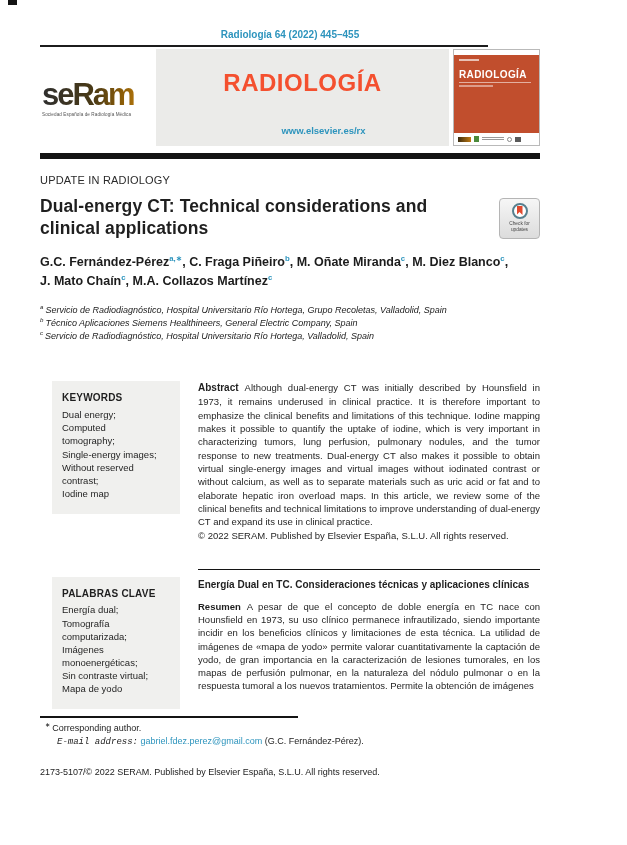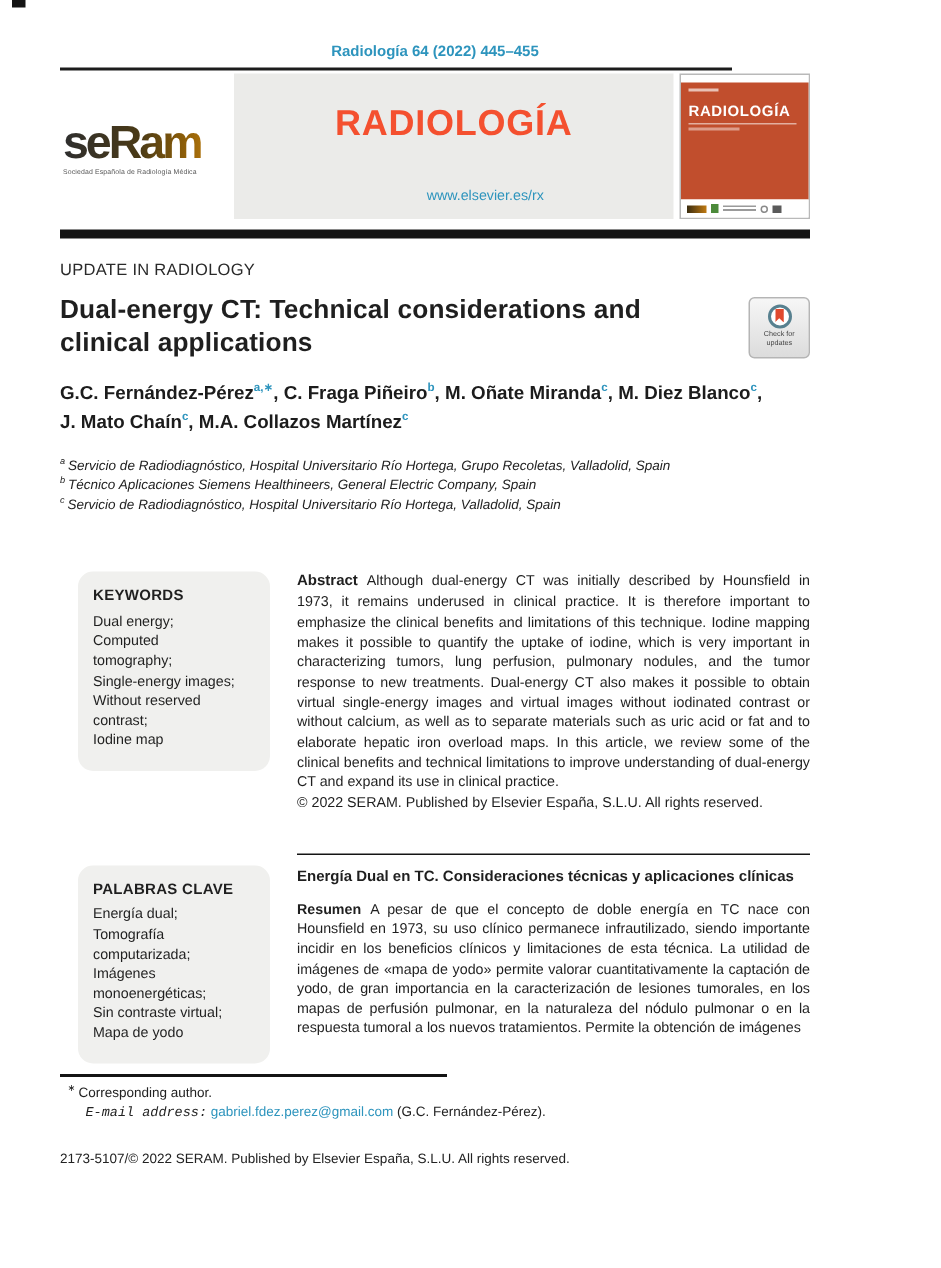--- a/index.html
+++ b/index.html
@@ -15,21 +15,21 @@
   .header-row { margin:2px 40px 0 40px; display:flex; height:97px; }
   .seram-block { width:116px; display:flex; flex-direction:column; justify-content:center; padding-left:2px; }
   .seram-logo { font-size:31px; font-weight:bold; letter-spacing:-2px; line-height:1;
     background:linear-gradient(90deg,#2e2e2e 0%,#4a3a16 45%,#8a5c08 70%,#e39410 100%);
     -webkit-background-clip:text; background-clip:text; color:transparent; }
   .seram-tagline { margin-top:2px; font-size:4.6px; color:#555; letter-spacing:.1px; white-space:nowrap; }
 
   .journal-box { flex:1; background:#ebebe9; margin-right:4px; display:flex; flex-direction:column;
     align-items:center; justify-content:space-between; padding:20px 0 10px; }
   .journal-name { font-size:24px; font-weight:bold; letter-spacing:.5px; color:#f4502f; }
-  .journal-url { font-size:9.5px; font-weight:normal; color:#2d94bd;margin-left:42px; }
+  .journal-url { font-size:9.5px; font-weight:bold; color:#2d94bd;margin-left:42px; }
 
   .cover { width:87px; height:97px; border:1px solid #b9b9b9; display:flex; flex-direction:column; background:#fff; }
   .cover-topstrip { height:5px; background:#fff; }
   .cover-body { flex:1; background:#c14e2d; color:#fff; padding:4px 5px 0; }
   .cover-vol { width:20px; height:1.5px; background:rgba(255,255,255,.65); margin-bottom:8px; }
   .cover-title { font-size:10px; letter-spacing:.4px; font-weight:bold; white-space:nowrap; }
   .cover-sub1 { margin-top:2px; width:72px; height:1.5px; background:rgba(255,255,255,.55); }
   .cover-sub2 { margin-top:2px; width:34px; height:1.5px; background:rgba(255,255,255,.45); }
   .cover-logos { height:12px; background:#fff; display:flex; align-items:center; gap:3px; padding:0 4px; }
   .mlogo1 { width:13px; height:5px; background:linear-gradient(90deg,#3a2c10,#c07a12); }
@@ -55,21 +55,21 @@
   .authors { margin:13px 40px 0; font-size:12.5px; font-weight:bold; line-height:1.5; color:#1c1c1c; }
   .authors sup { vertical-align:super; font-size:62%; line-height:0; color:#2d94bd; font-weight:bold; }
 
   .affiliations { margin:14px 40px 0; font-size:9px; font-style:italic; line-height:1.45; color:#222; }
   .affil sup { vertical-align:super; font-size:68%; line-height:0; margin-right:2px; }
 
   .dates { margin:16px 40px 0; font-size:9.5px; color:#222; }
 
   .abstract-section { margin:38px 40px 0; display:flex; align-items:flex-start; }
   .kw-wrap { padding-left:12px; }
-  .kw-box { width:128px; background:#f0f0ee; padding:10px 10px 14px; font-size:9.5px; line-height:1.38;border-radius:10px; }
+  .kw-box { width:128px; background:#f0f0ee; padding:10px 10px 14px; font-size:9.5px; line-height:1.38; }
   .kw-title { font-size:10px; font-weight:bold; margin-bottom:3px; letter-spacing:.2px; }
   .kw-line { white-space:nowrap; }
   .abstract-col { flex:1; margin-left:18px; font-size:9.5px; line-height:1.4; text-align:justify; }
   .abstract-col b { font-size:10px; }
   .abstract-lead { margin-right:6px; }
   .copyright-line { margin-top:1px; }
 
   .spanish-section { margin:26px 40px 0; display:flex; align-items:flex-start; }
   .spanish-col { flex:1; margin-left:18px; border-top:1.5px solid #141414; padding-top:9px; }
   .spanish-heading { font-size:10px; font-weight:bold; margin-bottom:10px; }

